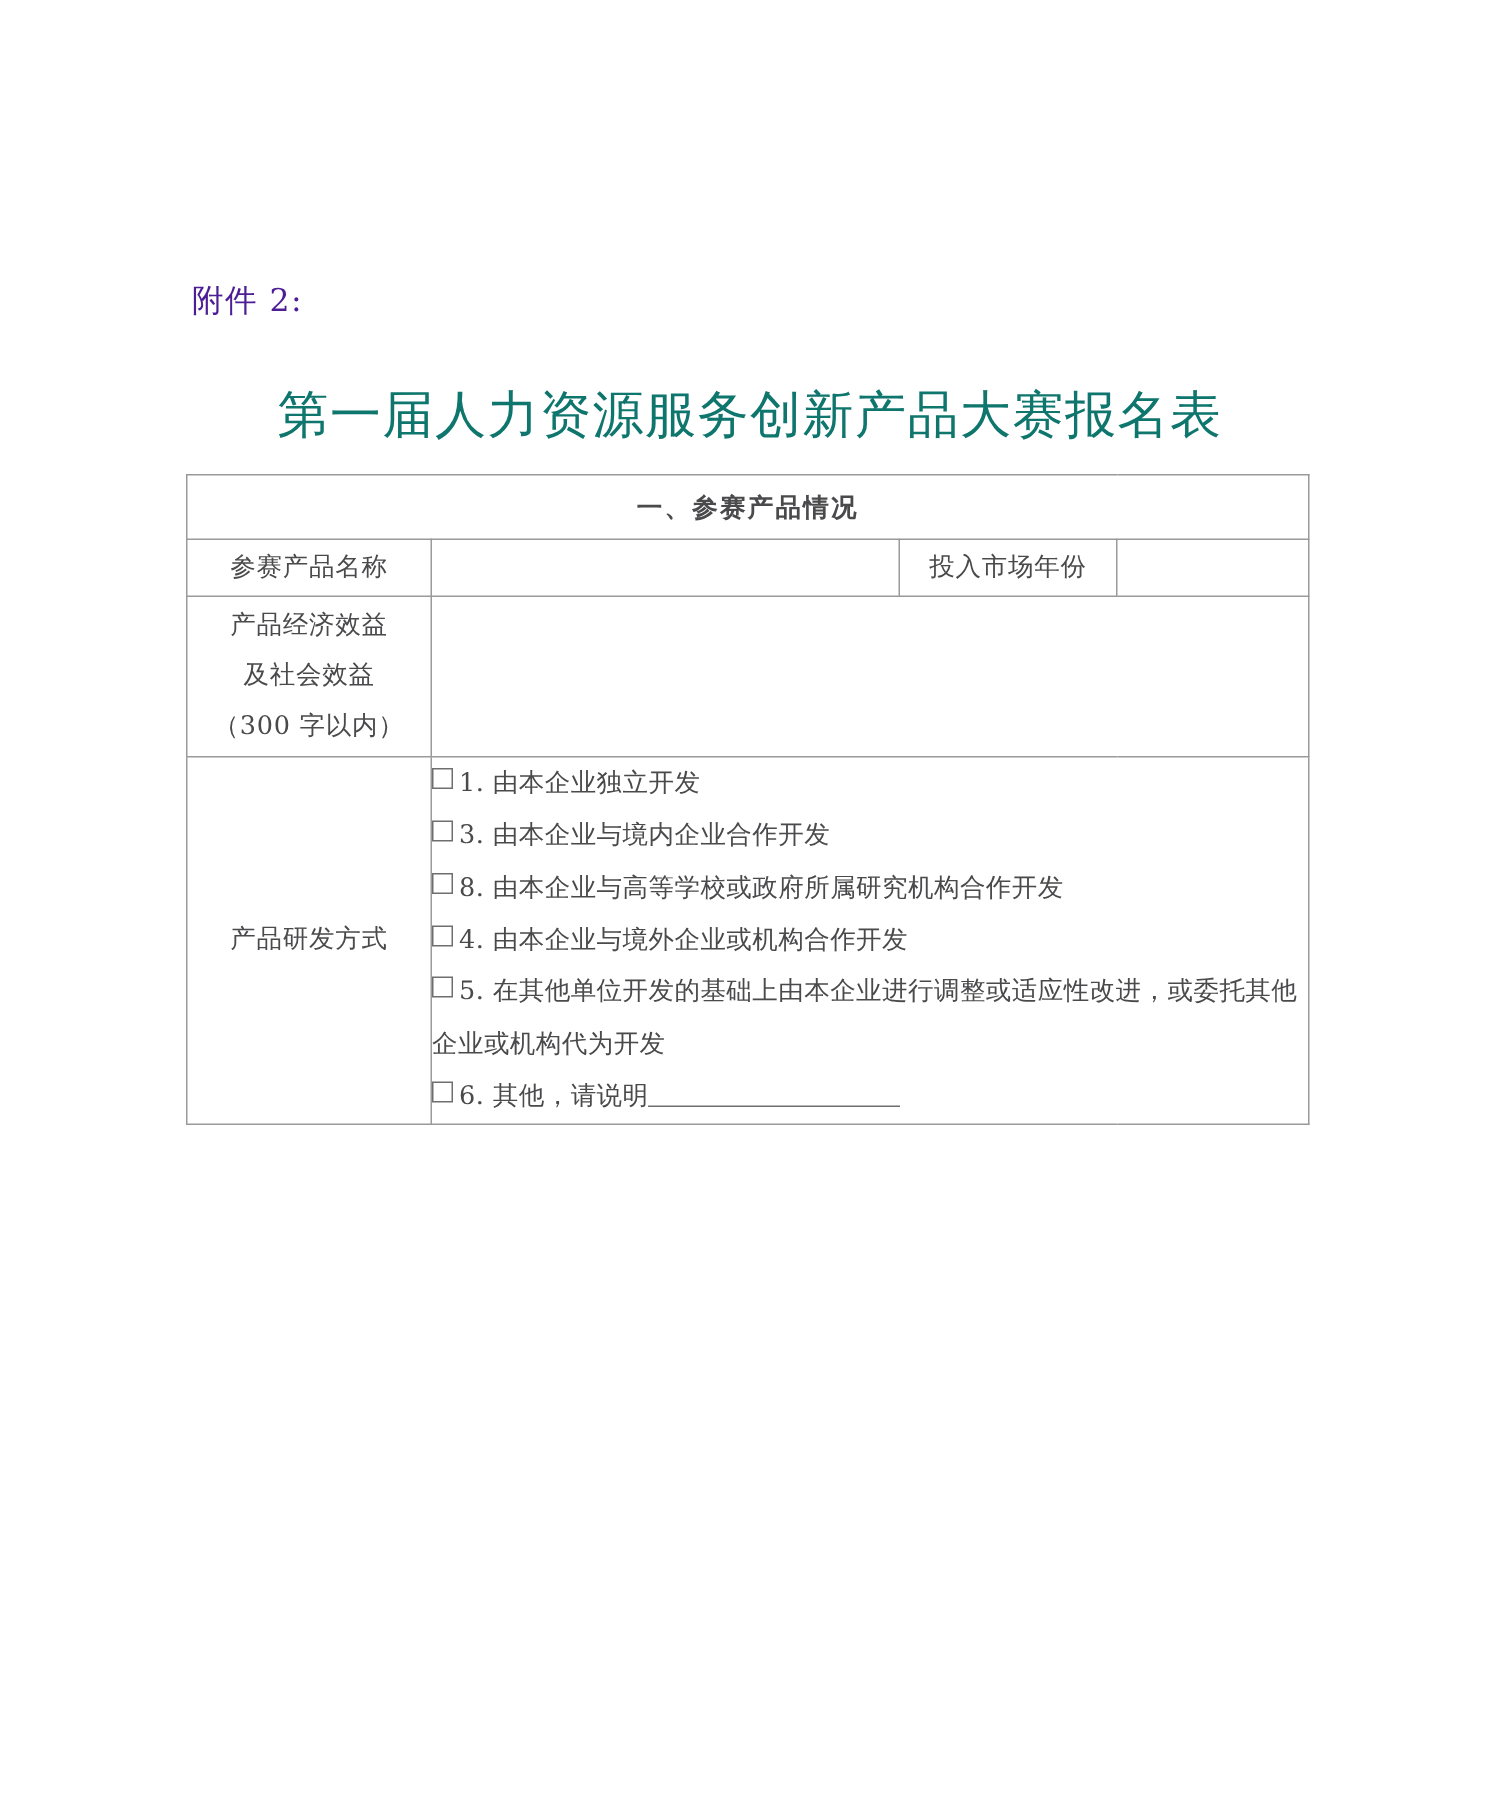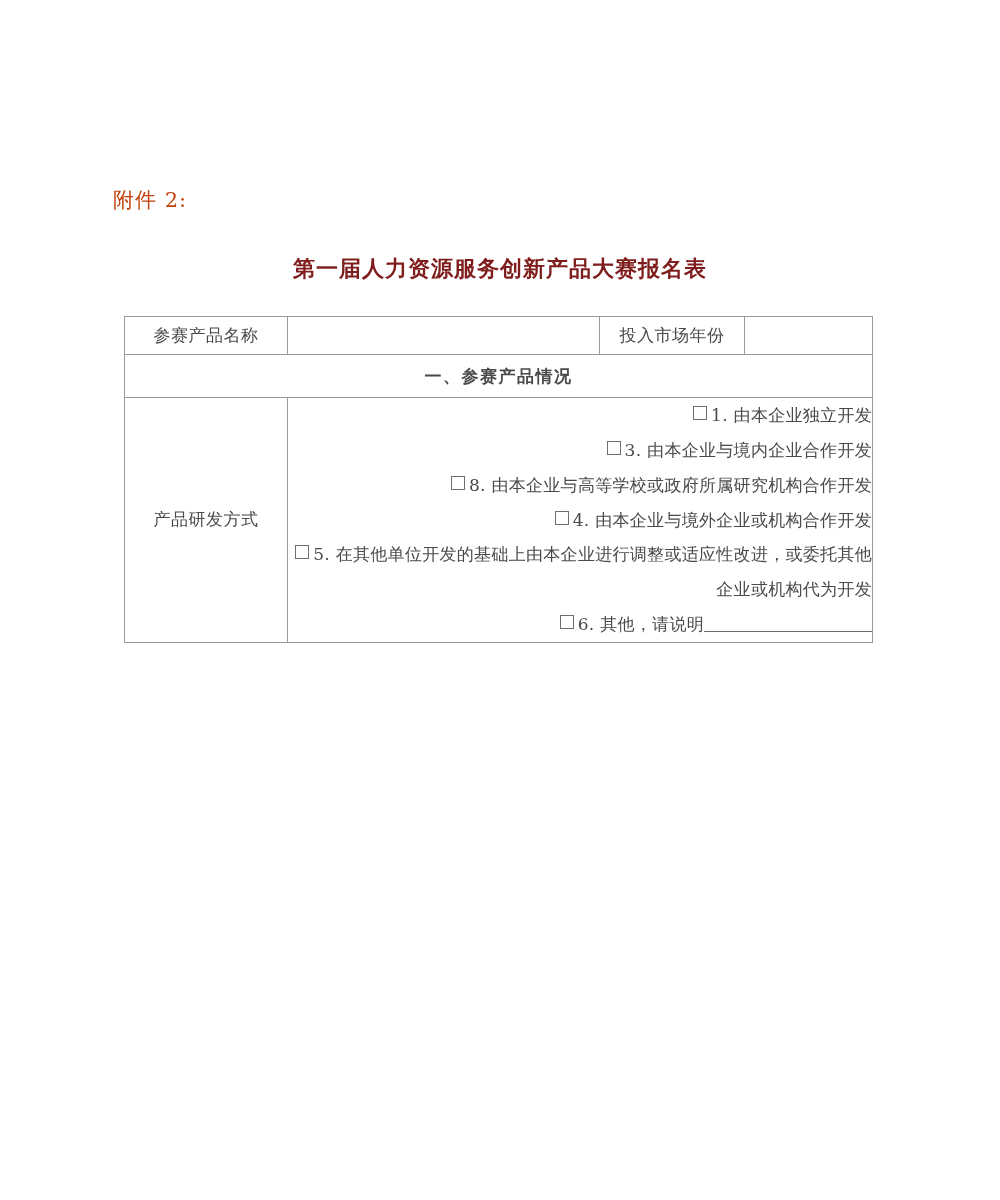--- a/index.html
+++ b/index.html
@@ -19,40 +19,40 @@
   .page {
     position: relative;
     width: 1000px;
     height: 1200px;
     background: #ffffff;
   }
 
   
   .attach-label {
     position: absolute;
-    left: 113px;
+    left: 128px;
     top: 186px;
     font-size: 21px;
     letter-spacing: 1px;
-    color: #c2410c;
+    color: #4c1d95;
     white-space: nowrap;
   }
 
   
   .doc-title {
     position: absolute;
     left: 124px;
     top: 254px;
     width: 752px;
     text-align: center;
     font-family: "DejaVu Serif", "Liberation Serif", serif;
-    font-weight: 700;
-    font-size: 22px;
+    font-weight: 400;
+    font-size: 34px;
     letter-spacing: 1px;
-    color: #7f1d1d;
+    color: #0f766e;
     white-space: nowrap;
   }
 
   
   .form-table {
     position: absolute;
     left: 124px;
     top: 316px;
     width: 748px;
     border-collapse: collapse;
@@ -94,21 +94,20 @@
   
   .dev-list {
     padding: 12px 14px 10px 16px;
     line-height: 2.05;
     font-size: 17px;
     color: #4a4a4c;
   }
   .dev-item {
     white-space: normal;
     letter-spacing: 0.3px;
-    text-align: right;
   }
   .cbox {
     display: inline-block;
     width: 12px;
     height: 12px;
     border: 1px solid #6e6e70;
     margin-right: 4px;
     vertical-align: 1px;
     background: #fff;
   }
@@ -131,35 +130,43 @@
 
   <table class="form-table">
     <colgroup>
       <col style="width:163px">
       <col style="width:312px">
       <col style="width:145px">
       <col style="width:128px">
     </colgroup>
     <tbody>
 
+      <tr>
+        <td class="section-head" colspan="4">一、参赛产品情况</td>
+      </tr>
+
       <tr style="height:38px">
         <td class="lbl">参赛产品名称</td>
         <td class="blank-cell"></td>
         <td class="lbl">投入市场年份</td>
         <td class="blank-cell"></td>
       </tr>
 
-      <tr>
-        <td class="section-head" colspan="4">一、参赛产品情况</td>
-      </tr>
-
-
-
-
-
+
+
+
+
+      <tr style="height:107px">
+        <td class="lbl">
+          <span class="sub">产品经济效益</span>
+          <span class="sub">及社会效益</span>
+          <span class="sub">（300 字以内）</span>
+        </td>
+        <td class="blank-cell" colspan="3"></td>
+      </tr>
 
 
       <tr style="height:240px">
         <td class="lbl">产品研发方式</td>
         <td class="dev-list" colspan="3" style="vertical-align:top">
 
           <div class="dev-item">
             <span class="cbox"></span><span>1. 由本企业独立开发</span>
           </div>
 

